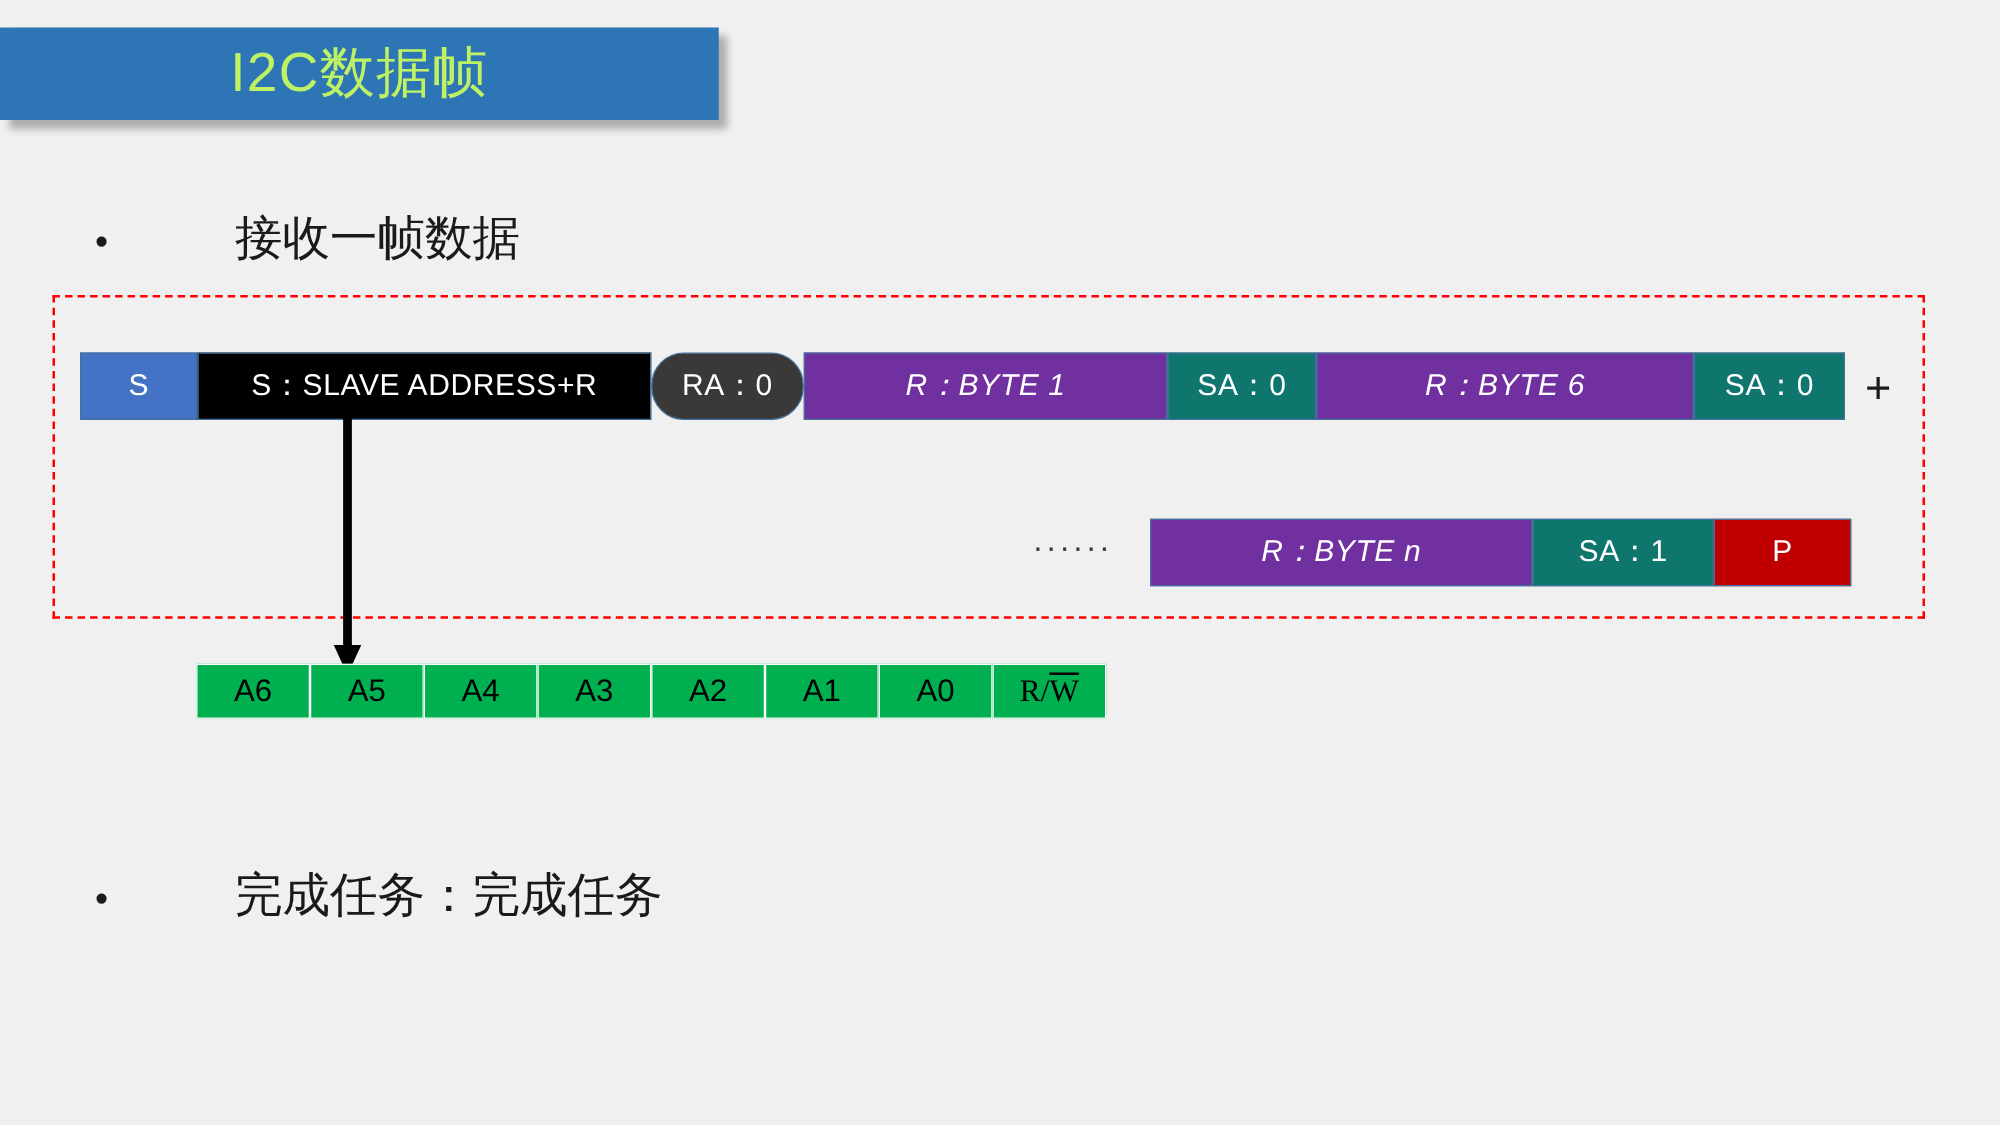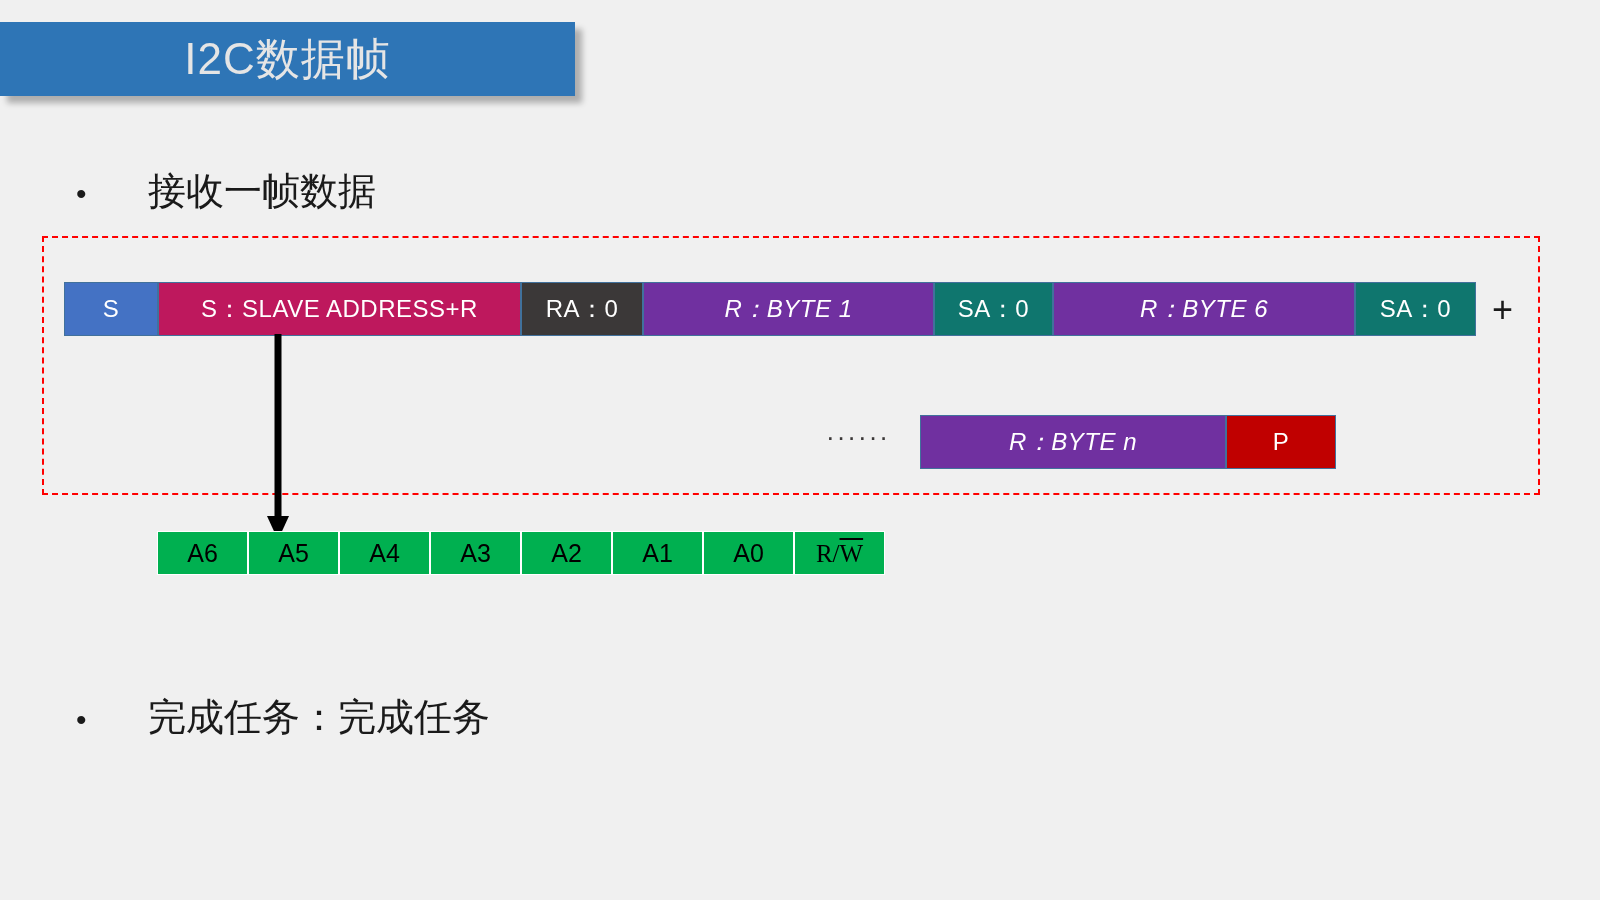--- a/index.html
+++ b/index.html
@@ -22,21 +22,21 @@
     top: 22px;
     width: 575px;
     height: 74px;
     background: #2e75b6;
     box-shadow: 7px 7px 6px rgba(0,0,0,0.28);
     display: flex;
     align-items: center;
     justify-content: center;
   }
   #title-banner .title-text {
-    color: #e5e5e5;
+    color: #bef264;
     font-size: 44px;
     letter-spacing: 1px;
     line-height: 1;
     white-space: nowrap;
   }
 
   
   .bullet-row {
     position: absolute;
     display: flex;
@@ -46,20 +46,21 @@
   .bullet-dot {
     font-size: 30px;
     line-height: 1;
     width: 72px;
     flex: 0 0 72px;
   }
   .bullet-text {
     font-size: 38px;
     line-height: 1;
     white-space: nowrap;
+    margin-left: 40px;
   }
   #bullet-1 { left: 76px; top: 172px; }
   #bullet-2 { left: 76px; top: 698px; }
 
   
   #frame-region {
     position: absolute;
     left: 42px;
     top: 236px;
     width: 1498px;
@@ -84,22 +85,22 @@
     display: flex;
     align-items: center;
     justify-content: center;
     color: #ffffff;
     font-size: 24px;
     line-height: 1;
     white-space: nowrap;
     letter-spacing: 0.5px;
   }
   .blk.c-blue   { background: #4472c4; }
-  .blk.c-green  { background: #be185d; }
-  .blk.c-dark   { background: #3b3838; }
+  .blk.c-green  { background: #000000; }
+  .blk.c-dark   { background: #3b3838; border-radius: 26px; }
   .blk.c-purple { background: #7030a0; font-style: italic; }
   .blk.c-gold   { background: #0f766e; }
   .blk.c-red    { background: #c00000; }
 
   #plus-sign {
     position: absolute;
     left: 1492px;
     top: 292px;
     font-size: 36px;
     line-height: 1;
@@ -173,20 +174,21 @@
   <div class="blk c-purple" style="width:291px">R：BYTE 1</div>
   <div class="blk c-gold" style="width:119px">SA：0</div>
   <div class="blk c-purple" style="width:302px">R：BYTE 6</div>
   <div class="blk c-gold" style="width:121px">SA：0</div>
 </div>
 <div id="plus-sign">+</div>
 
 <div id="ellipsis-dots">······</div>
 <div class="block-row" id="row-2">
   <div class="blk c-purple" style="width:306px">R：BYTE n</div>
+  <div class="blk c-gold" style="width:145px">SA：1</div>
   <div class="blk c-red" style="width:110px">P</div>
 </div>
 
 <svg id="drop-arrow" viewBox="0 0 34 208">
   <line x1="16" y1="0" x2="16" y2="186" stroke="#000000" stroke-width="7"></line>
   <polygon points="5,182 27,182 16,206" fill="#000000"></polygon>
 </svg>
 
 <div id="addr-row">
   <div class="bit">A6</div>

